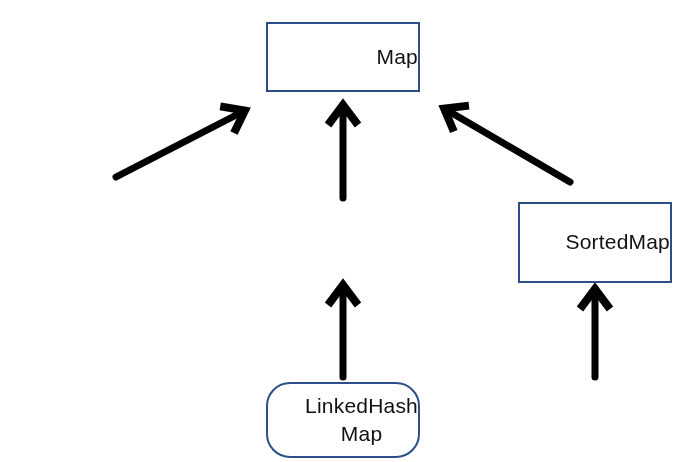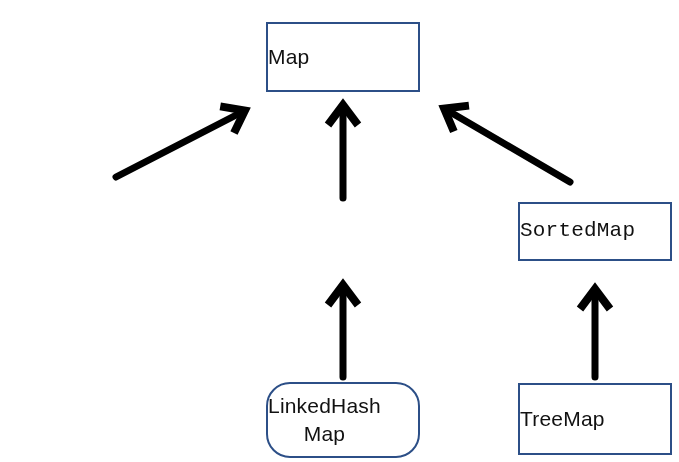--- a/index.html
+++ b/index.html
@@ -22,36 +22,36 @@
     width: 679px;
     height: 462px;
     pointer-events: none;
   }
   .node {
     position: absolute;
     background: #ffffff;
     border: 2px solid #2C4F87;
     display: flex;
     align-items: center;
-    justify-content: flex-start;
+    justify-content: flex-end;
     box-sizing: border-box;
   }
   .node .label {
     color: #111111;
     font-size: 21px;
     line-height: 1.35;
     text-align: center;
     white-space: pre-line;
     letter-spacing: 0.2px;
   }
   
   #node-map            { left: 266px; top: 22px;  width: 154px; height: 70px; }
   #node-hashtable      { left: 14px;  top: 201px; width: 158px; height: 71px; }
   #node-hashmap        { left: 266px; top: 201px; width: 154px; height: 71px; }
-  #node-sortedmap      { left: 518px; top: 202px; width: 154px; height: 59px; font-family: Liberation Mono, monospace; }
+  #node-sortedmap      { left: 518px; top: 202px; width: 154px; height: 81px; }
   #node-linkedhashmap  { left: 266px; top: 382px; width: 154px; height: 76px; border-radius: 24px; }
   #node-treemap        { left: 518px; top: 383px; width: 154px; height: 72px; }
 </style>
 </head>
 <body>
 
 <div class="canvas">
 
   <svg class="arrow-layer" width="679" height="462" viewBox="0 0 679 462" xmlns="http://www.w3.org/2000/svg">
     <defs>
@@ -74,17 +74,14 @@
 
   <div class="node" id="node-sortedmap">
     <span class="label">SortedMap</span>
   </div>
 
   <div class="node" id="node-linkedhashmap">
     <span class="label">LinkedHash
 Map</span>
   </div>
 
-  <div class="node" id="node-treemap">
-    <span class="label">TreeMap</span>
-  </div>
 
 </div>
 
 </body></html>

